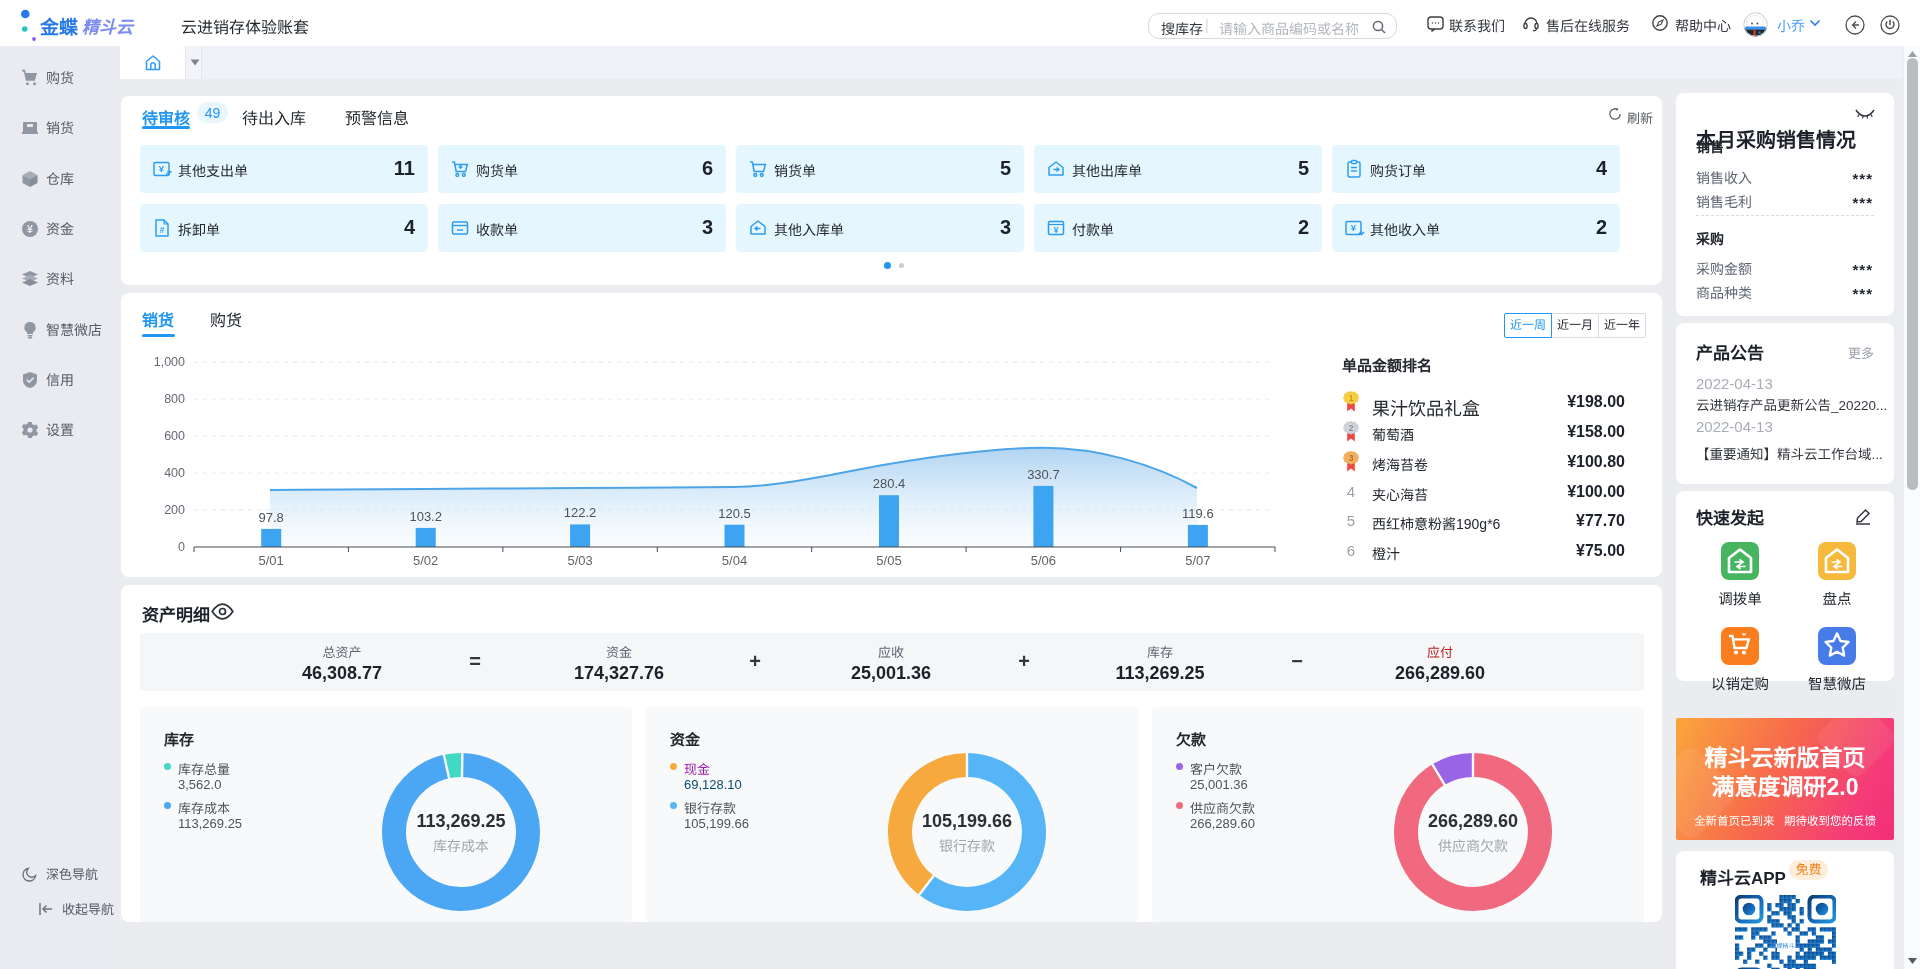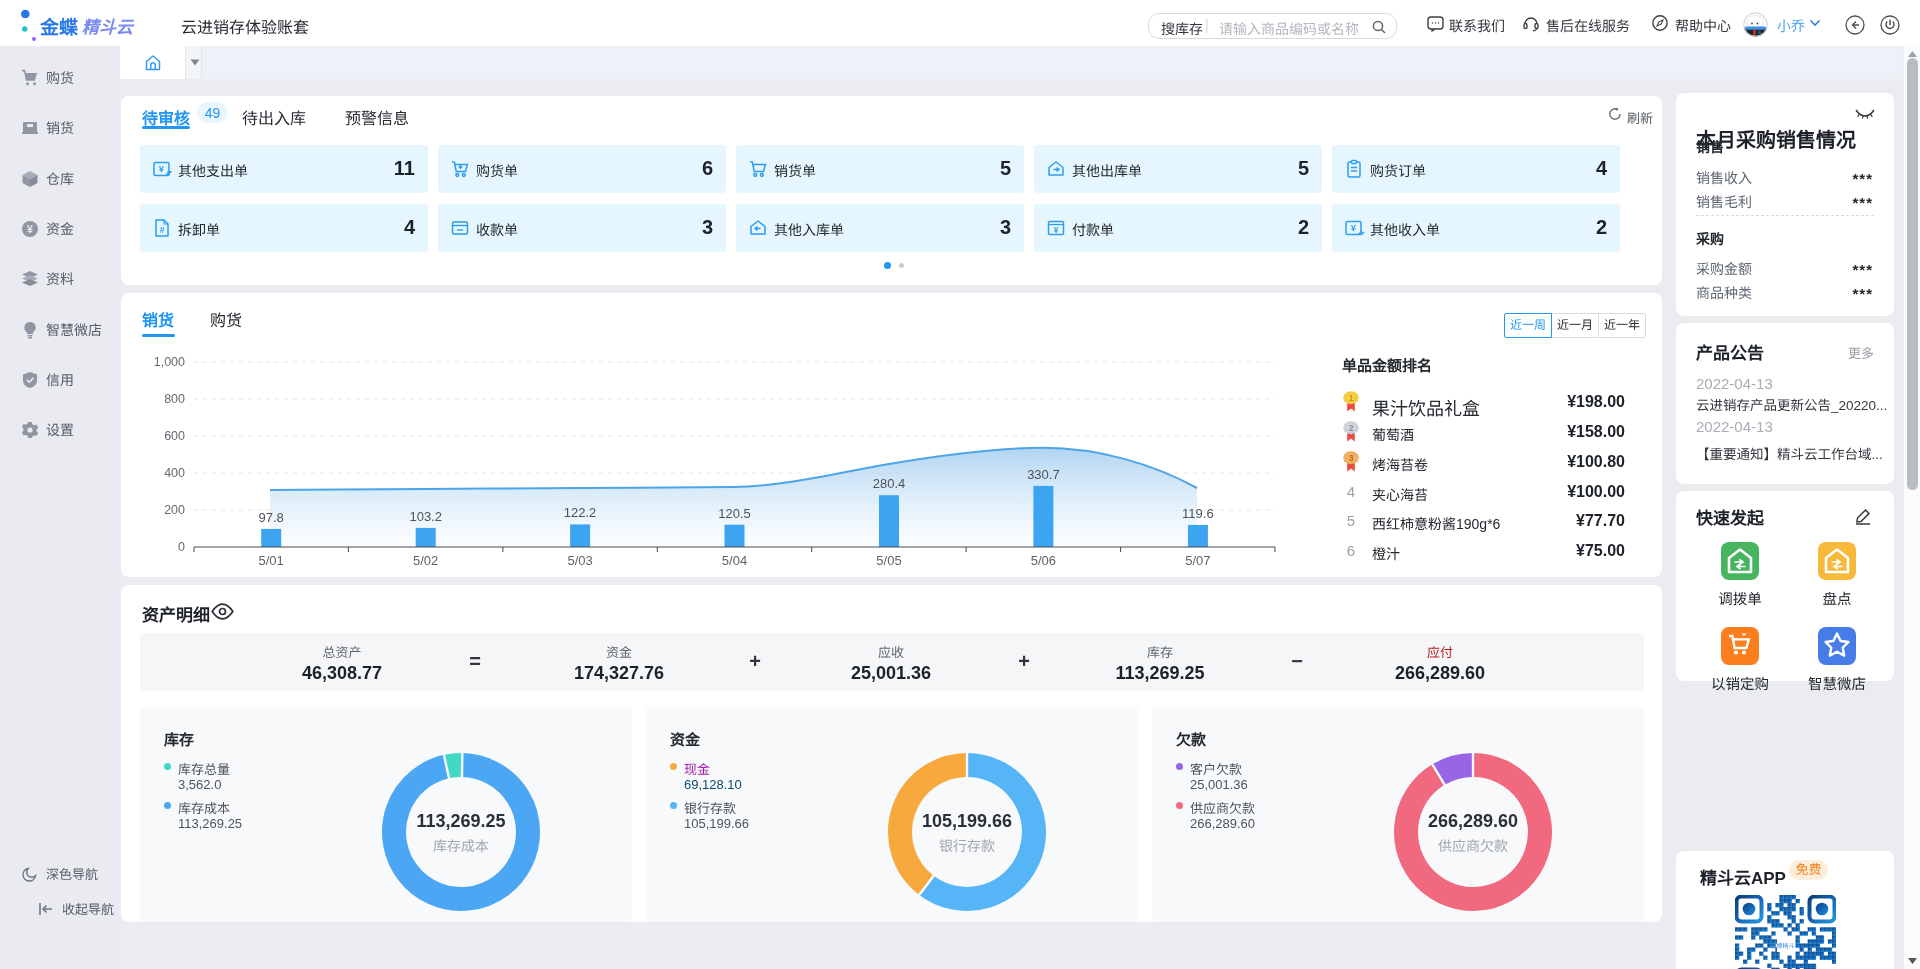--- a/index.html
+++ b/index.html
@@ -510,20 +510,27 @@
           <path d="M8 9 h3.4 l2.2 12 h11.8 l2.4 -8.6 H12" fill="none" stroke="#fff" stroke-width="2.4"></path>
           <circle cx="15" cy="25.5" r="2.1" fill="#fff"></circle>
           <circle cx="23" cy="25.5" r="2.1" fill="#fff"></circle>
           <path d="M20.5 6.5 l2.5 2.5 l2.5 -2.5" fill="#fff" stroke="none"></path>
         </svg></div>
   <div class="abs" style="left:142px;top:136px;width:38px;height:38px;background:#477ce8;border-radius:8px;"><svg width="38" height="38" viewBox="0 0 38 38">
           <path d="M19 6.5 L22.6 14 L30.5 15 L24.7 20.6 L26.2 28.6 L19 24.7 L11.8 28.6 L13.3 20.6 L7.5 15 L15.4 14 Z" fill="none" stroke="#fff" stroke-width="2.4" stroke-linejoin="round"></path>
         </svg></div>
   <span class="abs" style="left:24px;top:181px;width:80px;text-align:center;font-size:14.5px;color:#24292f;">以销定购</span>
   <span class="abs" style="left:121px;top:181px;width:80px;text-align:center;font-size:14.5px;color:#24292f;">智慧微店</span>
+</div>
+<div class="card" id="banner" style="left:1676px;top:718px;width:218px;height:122px;border-radius:2px;background:linear-gradient(115deg,#faa63c,#f7694c 45%,#f43b78 82%,#f22e76);overflow:hidden;">
+  <div class="abs" style="left:-20px;top:40px;width:70px;height:70px;background:rgba(255,255,255,0.08);border-radius:12px;transform:rotate(45deg);"></div>
+  <div class="abs" style="left:150px;top:-10px;width:60px;height:60px;background:rgba(255,255,255,0.07);border-radius:10px;transform:rotate(45deg);"></div>
+  <div class="abs" style="left:0;top:21px;width:218px;text-align:center;font-size:23px;font-weight:bold;color:#fff;">精斗云新版首页</div>
+  <div class="abs" style="left:0;top:50px;width:218px;text-align:center;font-size:23px;font-weight:bold;color:#fff;">满意度调研2.0</div>
+  <div class="abs" style="left:0;top:94px;width:218px;text-align:center;font-size:11.5px;color:#fff;">全新首页已到来&nbsp;&nbsp;&nbsp;期待收到您的反馈</div>
 </div>
 <div class="card" id="cardD" style="left:1676px;top:851px;width:218px;height:140px;">
   <span class="abs" style="left:24px;top:13px;font-size:17px;font-weight:bold;color:#1d2129;">精斗云APP</span>
   <div class="abs" style="left:113px;top:9px;width:39px;height:20px;background:#fdeedc;border-radius:10px;text-align:center;line-height:20px;font-size:13px;color:#f2821f;">免费</div>
   <div class="abs" style="left:59px;top:44px;width:101px;height:101px;"><svg width="101" height="101" viewBox="0 0 101 101">
           <defs>
             <linearGradient id="qg" x1="0" y1="0" x2="1" y2="1">
               <stop offset="0" stop-color="#0b3e78"></stop>
               <stop offset="0.5" stop-color="#1565b5"></stop>
               <stop offset="1" stop-color="#2196dd"></stop>

